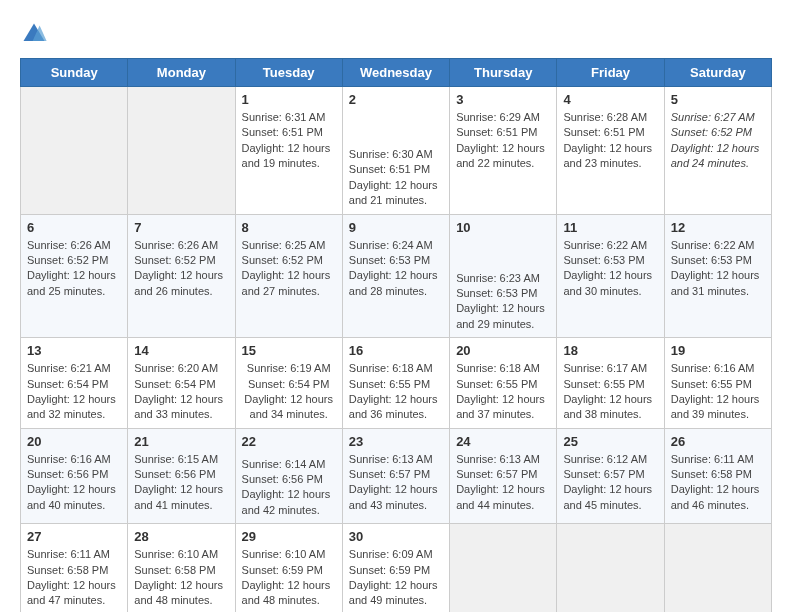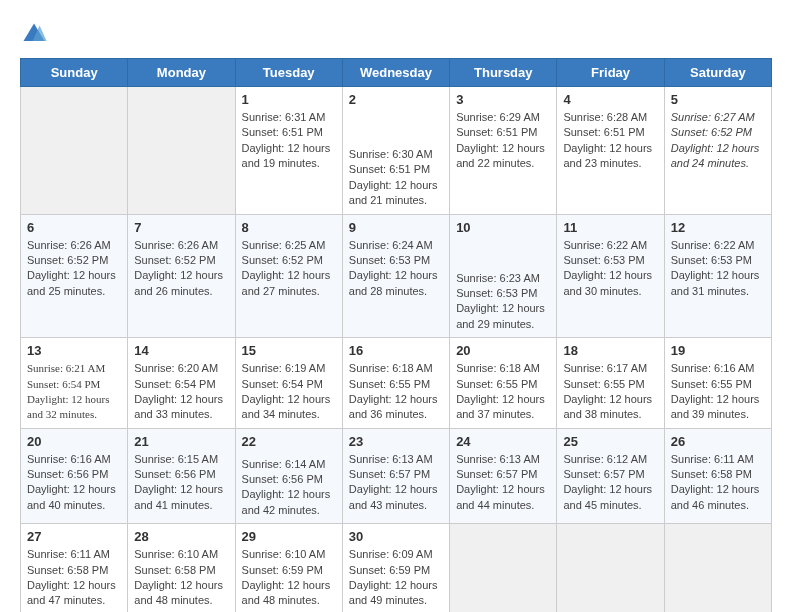--- a/index.html
+++ b/index.html
@@ -206,33 +206,33 @@
         <td>
           <div class="day-number">12</div>
           <div class="day-info" style="white-space: pre-line;">Sunrise: 6:22 AM
 Sunset: 6:53 PM
 Daylight: 12 hours and 31 minutes.</div>
         </td>
       </tr>
       <tr>
         <td>
           <div class="day-number">13</div>
-          <div class="day-info" style="white-space: pre-line; font-family: Liberation Serif, serif;">Sunrise: 6:21 AM
+          <div class="day-info" style="white-space: pre-line;">Sunrise: 6:21 AM
 Sunset: 6:54 PM
 Daylight: 12 hours and 32 minutes.</div>
         </td>
         <td>
           <div class="day-number">14</div>
           <div class="day-info" style="white-space: pre-line;">Sunrise: 6:20 AM
 Sunset: 6:54 PM
 Daylight: 12 hours and 33 minutes.</div>
         </td>
         <td>
           <div class="day-number">15</div>
-          <div class="day-info" style="white-space: pre-line;">Sunrise: 6:19 AM
+          <div class="day-info" style="white-space: pre-line; text-align: center;">Sunrise: 6:19 AM
 Sunset: 6:54 PM
 Daylight: 12 hours and 34 minutes.</div>
         </td>
         <td>
           <div class="day-number">16</div>
           <div class="day-info" style="white-space: pre-line;">Sunrise: 6:18 AM
 Sunset: 6:55 PM
 Daylight: 12 hours and 36 minutes.</div>
         </td>
         <td>

